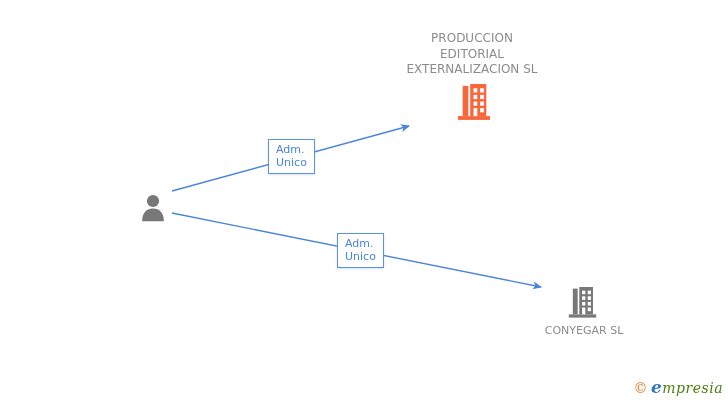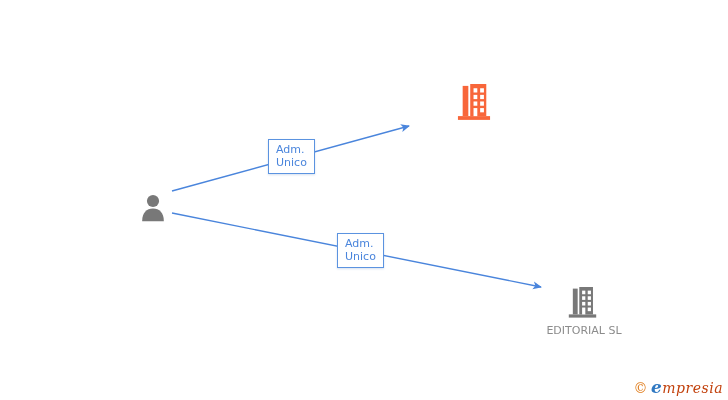--- a/index.html
+++ b/index.html
@@ -56,37 +56,40 @@
   .logo {
     position: absolute;
     right: 5px;
     bottom: 3px;
     font-family: "DejaVu Serif", "Liberation Serif", serif;
     font-style: italic;
     letter-spacing: 0.5px;
   }
   .logo .copyright { color: #e07e1e; font-style: normal; font-size: 14px; margin-right: 3px; }
   .logo .brand-initial { color: #2f78c2; font-size: 17px; font-weight: bold; }
-  .logo .brand-rest { color: #c2410c; font-size: 14px; font-style: italic; }
+  .logo .brand-rest { color: #4d7c0f; font-size: 14px; font-style: italic; }
 </style>
 </head>
 <body>
 
 <div class="canvas">
 
   <svg class="edges">
     <defs>
       <marker id="arrowhead" markerUnits="userSpaceOnUse" markerWidth="12" markerHeight="10" refX="9" refY="5" orient="auto">
         <path d="M1,1 L10,5 L1,9 L3.2,5 Z" fill="#4a85dc"></path>
       </marker>
     </defs>
     <line x1="172" y1="191" x2="409" y2="126" stroke="#4a85dc" stroke-width="1.4" marker-end="url(#arrowhead)"></line>
     <line x1="172" y1="213" x2="541" y2="287" stroke="#4a85dc" stroke-width="1.4" marker-end="url(#arrowhead)"></line>
   </svg>
 
+  <div class="node-label company1-label">PRODUCCION
+EDITORIAL
+EXTERNALIZACION SL</div>
   <div class="icon-box company1-icon">
     <svg width="34" height="38" viewBox="0 0 36 40">
       <g fill="#f8663a">
         <rect x="1" y="36" width="34" height="4"></rect>
         <rect x="6" y="4" width="6" height="32"></rect>
         <rect x="14" y="2" width="17" height="34"></rect>
       </g>
       <g fill="#ffffff">
         <rect x="17.5" y="6.5" width="4" height="4.5"></rect>
         <rect x="24.5" y="6.5" width="4" height="4.5"></rect>
@@ -121,21 +124,21 @@
         <rect x="24.5" y="6.5" width="4" height="4.5"></rect>
         <rect x="17.5" y="13.5" width="4" height="4.5"></rect>
         <rect x="24.5" y="13.5" width="4" height="4.5"></rect>
         <rect x="17.5" y="20.5" width="4" height="4.5"></rect>
         <rect x="24.5" y="20.5" width="4" height="4.5"></rect>
         <rect x="17.5" y="27.5" width="4" height="8.5"></rect>
         <rect x="24.5" y="27.5" width="4" height="4.5"></rect>
       </g>
     </svg>
   </div>
-  <div class="node-label company2-label">EDITORIAL SL</div>
+  <div class="node-label company2-label">CONYEGAR SL</div>
 
   <div class="edge-label edge-label-1">Adm.
 Unico</div>
   <div class="edge-label edge-label-2">Adm.
 Unico</div>
 
   <div class="logo">
     <span class="copyright">©</span><span class="brand-initial">e</span><span class="brand-rest">mpresia</span>
   </div>
 

